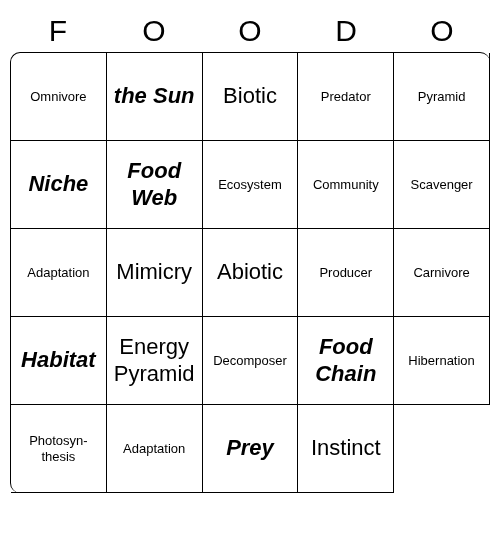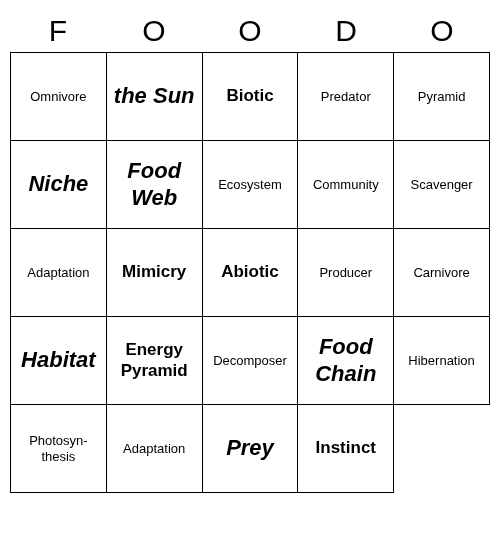--- a/index.html
+++ b/index.html
@@ -26,41 +26,42 @@
       font-size: 30px;
       font-weight: normal;
       padding: 4px 0;
       text-align: center;
     }
     .grid {
       display: grid;
       grid-template-columns: repeat(5, 1fr);
       border-left: 1.5px solid #000;
       border-top: 1.5px solid #000;
+      border-radius: 10px;
     }
     .cell {
       border-right: 1.5px solid #000;
       border-bottom: 1.5px solid #000;
       display: flex;
       align-items: center;
       justify-content: center;
       text-align: center;
       padding: 4px 3px;
       min-height: 88px;
       font-size: 13px;
       line-height: 1.2;
     }
     .cell.large {
       font-size: 22px;
       font-weight: bold;
       font-style: italic;
     }
     .cell.medium {
-      font-size: 17px;
-      font-weight: bold;
+      font-size: 22px;
+      font-weight: normal;
     }
   </style>
 </head>
 <body>
 
 <div class="bingo-container">
   <div class="header-row">
     <div class="header-cell">F</div>
     <div class="header-cell">O</div>
     <div class="header-cell">O</div>

